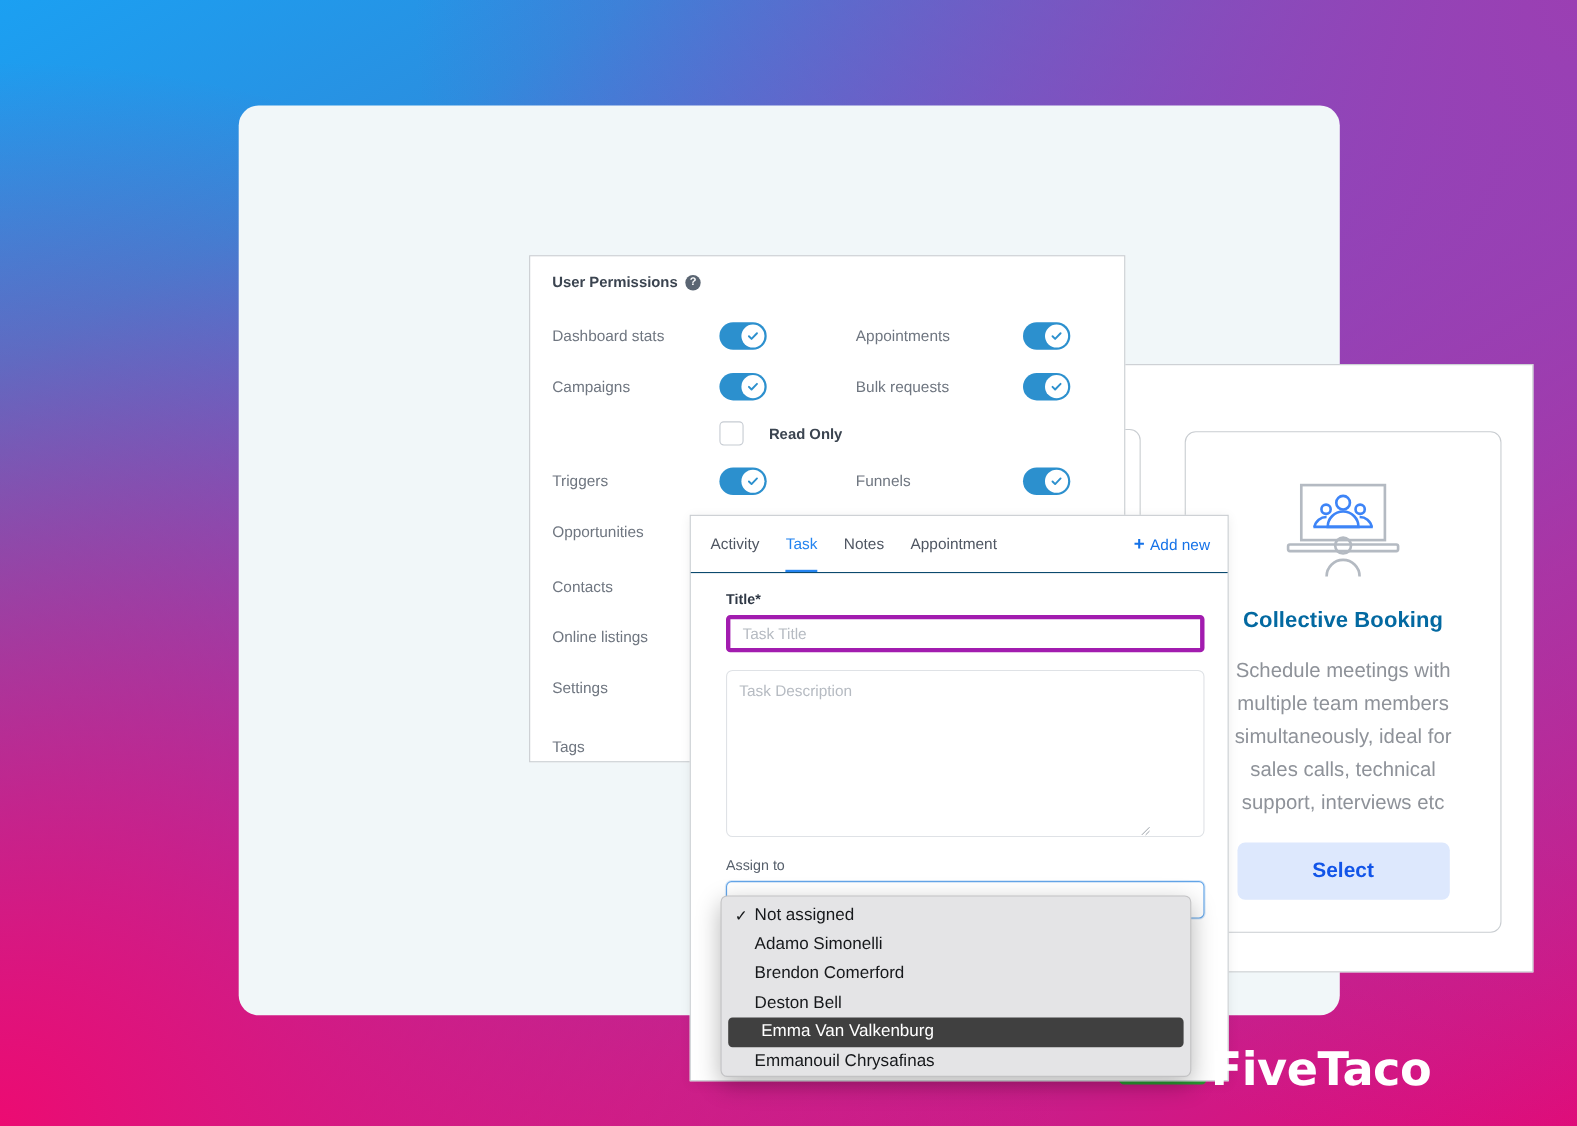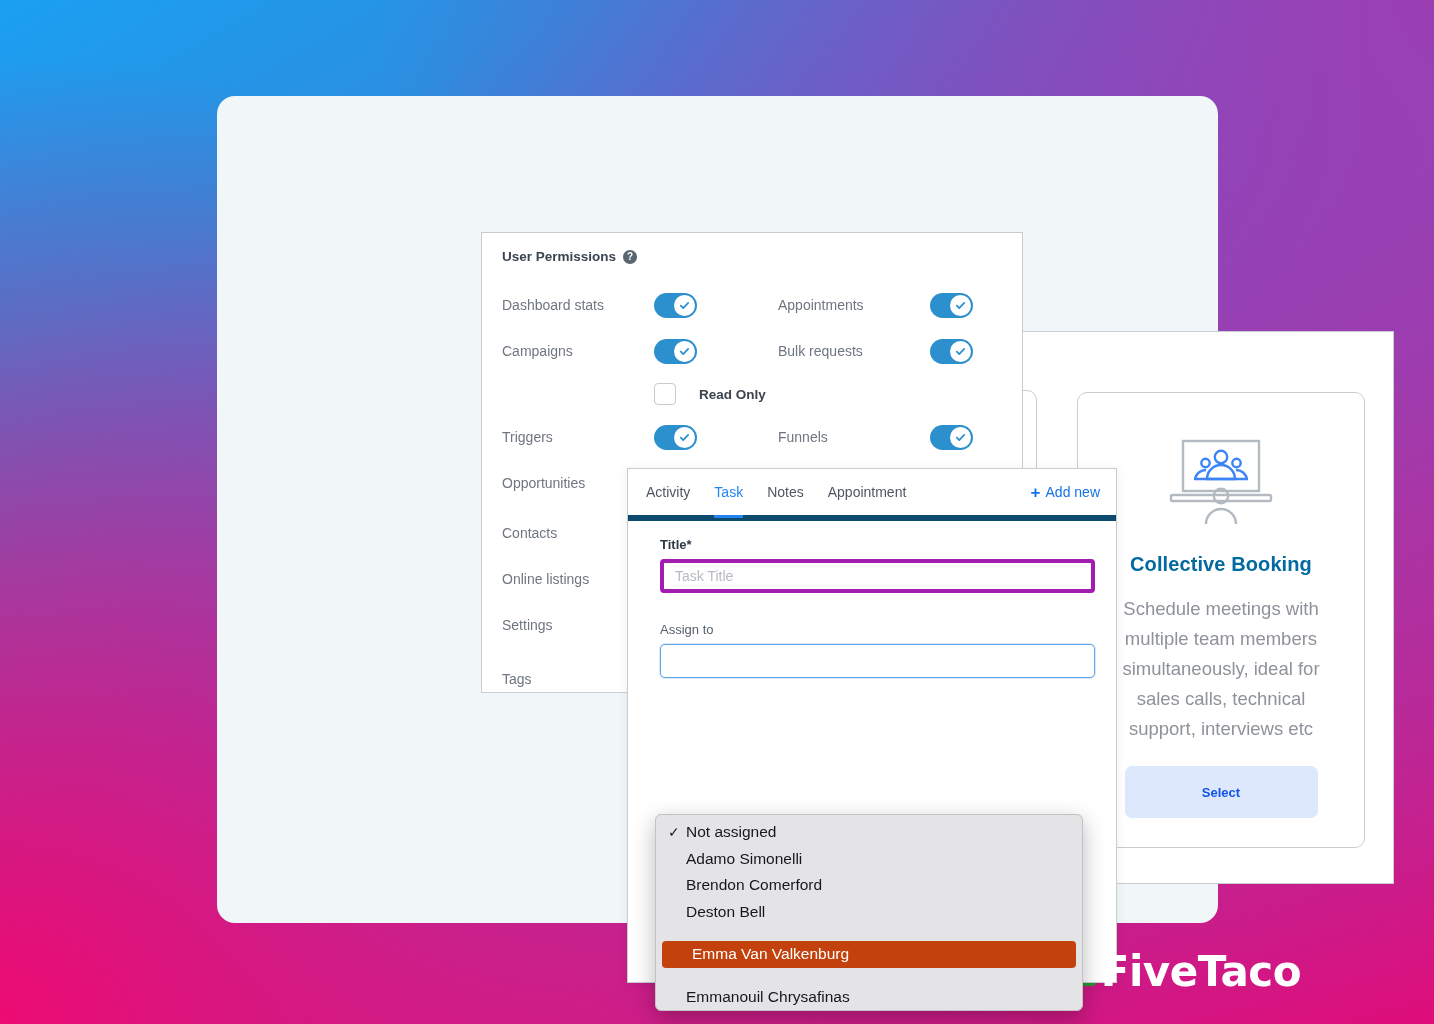--- a/index.html
+++ b/index.html
@@ -80,21 +80,21 @@
     color: #8e9299;
   }
   .booking-select {
     margin-top: 22px;
     width: 193px; height: 52px;
     background: #dde8fd;
     color: #1154e8;
     border: none;
     border-radius: 7px;
     font-family: "Liberation Sans", sans-serif;
-    font-size: 13px;
+    font-size: 19px;
     font-weight: bold;
     cursor: pointer;
   }
 
   
   #green-button {
     position: absolute;
     left: 800px; top: 850px;
     width: 80px; height: 40px;
     background: #2a9d34;
@@ -178,21 +178,21 @@
     left: 410px; top: 372px;
     width: 490px; height: 515px;
     background: #ffffff;
     border: 1px solid #c9cdd1;
     box-shadow: 0 2px 10px rgba(0,0,0,.08);
   }
   .tabs-bar {
     display: flex; align-items: center;
     height: 52px;
     padding: 0 16px 0 18px;
-    border-bottom: 6px solid #0c4a6e;
+    border-bottom: 1px solid #0c4a6e;
   }
   .tab {
     font-size: 14px; color: #4f5662;
     margin-right: 24px;
     cursor: pointer;
     position: relative;
     height: 51px; line-height: 51px;
   }
   .tab.active { color: #2484f0; }
   .tab.active::after {
@@ -266,22 +266,22 @@
     font-size: 15.5px;
     color: #16181b;
     cursor: pointer;
     white-space: nowrap;
   }
   .dd-item .check {
     width: 18px; font-size: 14px; color: #16181b;
     display: inline-block;
   }
   .dd-item.selected {
-    background: #c2410c; color: #ffffff;
-    margin: 16px 6px; border-radius: 4px;
+    background: #404040; color: #ffffff;
+    margin: 0 6px; border-radius: 4px;
   }
   .dd-item.selected .check { color: #ffffff; }
 
   
   #brand {
     position: absolute;
     right: 133px; bottom: 28px;
     color: #ffffff;
     font-size: 42px;
     font-weight: bold;
@@ -451,20 +451,26 @@
           <span>Add new</span>
         </div>
       </div>
 
       <div class="modal-body">
         <div class="field-label">Title*</div>
         <input class="text-input" type="text" placeholder="Task Title" style="">
 
         <div class="spacer-16"></div>
 
+        <div class="ta-wrap">
+          <textarea class="text-area" placeholder="Task Description" style=""></textarea>
+          <svg class="resize-grip" viewBox="0 0 9 9">
+            <path d="M8 1L1 8M8 4.5L4.5 8" stroke="#9aa0a8" stroke-width="0.9" fill="none"></path>
+          </svg>
+        </div>
 
         <div class="spacer-12"></div>
 
         <div class="field-label light">Assign to</div>
         <div class="select-box"></div>
       </div>
     </div>
 
     <div id="assign-dropdown">
       <div class="dd-item">

